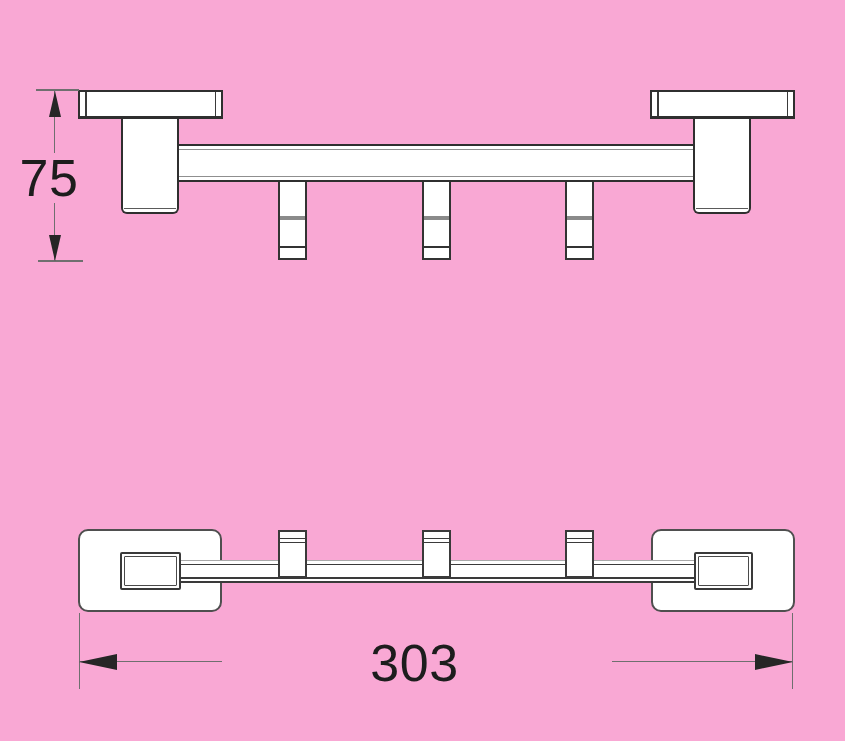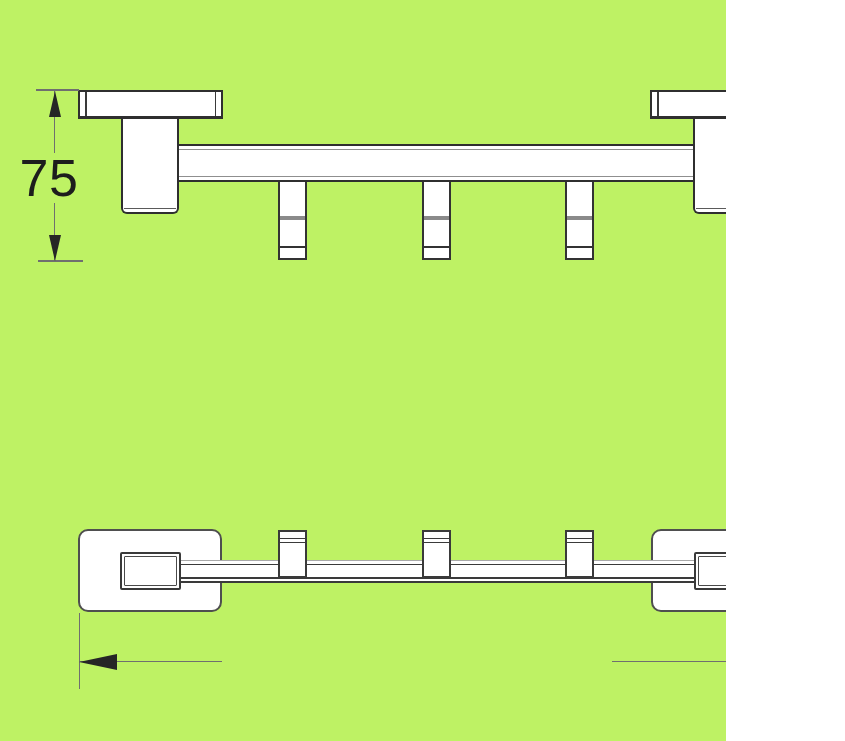--- a/index.html
+++ b/index.html
@@ -1,20 +1,20 @@
 <!DOCTYPE html>
 <html><head>
 <meta charset="utf-8">
 <style>
   html, body { margin: 0; padding: 0; background: #ffffff; }
   .canvas {
     position: relative;
-    width: 726px;
+    width: 845px;
     height: 741px;
-    background: #bef264;
+    background: #f9a8d4;
     font-family: "Liberation Sans", sans-serif;
     overflow: hidden;
     text-decoration: underline;
   }
   .layer { position: absolute; inset: 0; }
 
   
   .hline { position: absolute; background: #6f6f6f; height: 1px; }
   .vline { position: absolute; background: #6f6f6f; width: 1px; }
 
@@ -203,15 +203,16 @@
       <div class="cap1"></div>
       <div class="cap2"></div>
     </div>
 
     <div class="vline" style="left:79px;  top:613px; height:76px;"></div>
     <div class="vline" style="left:792px; top:613px; height:76px;"></div>
     <div class="hline" style="left:79px;  top:661px; width:143px;"></div>
     <div class="hline" style="left:612px; top:661px; width:181px;"></div>
     <div class="arrow-left" style="left:79px;  top:654px;"></div>
     <div class="arrow-right" style="left:755px; top:654px;"></div>
+    <div class="dim-text" style="left:352px; top:637px; width:125px; height:52px;">303</div>
   </div>
 
 </div>
 
 </body></html>

